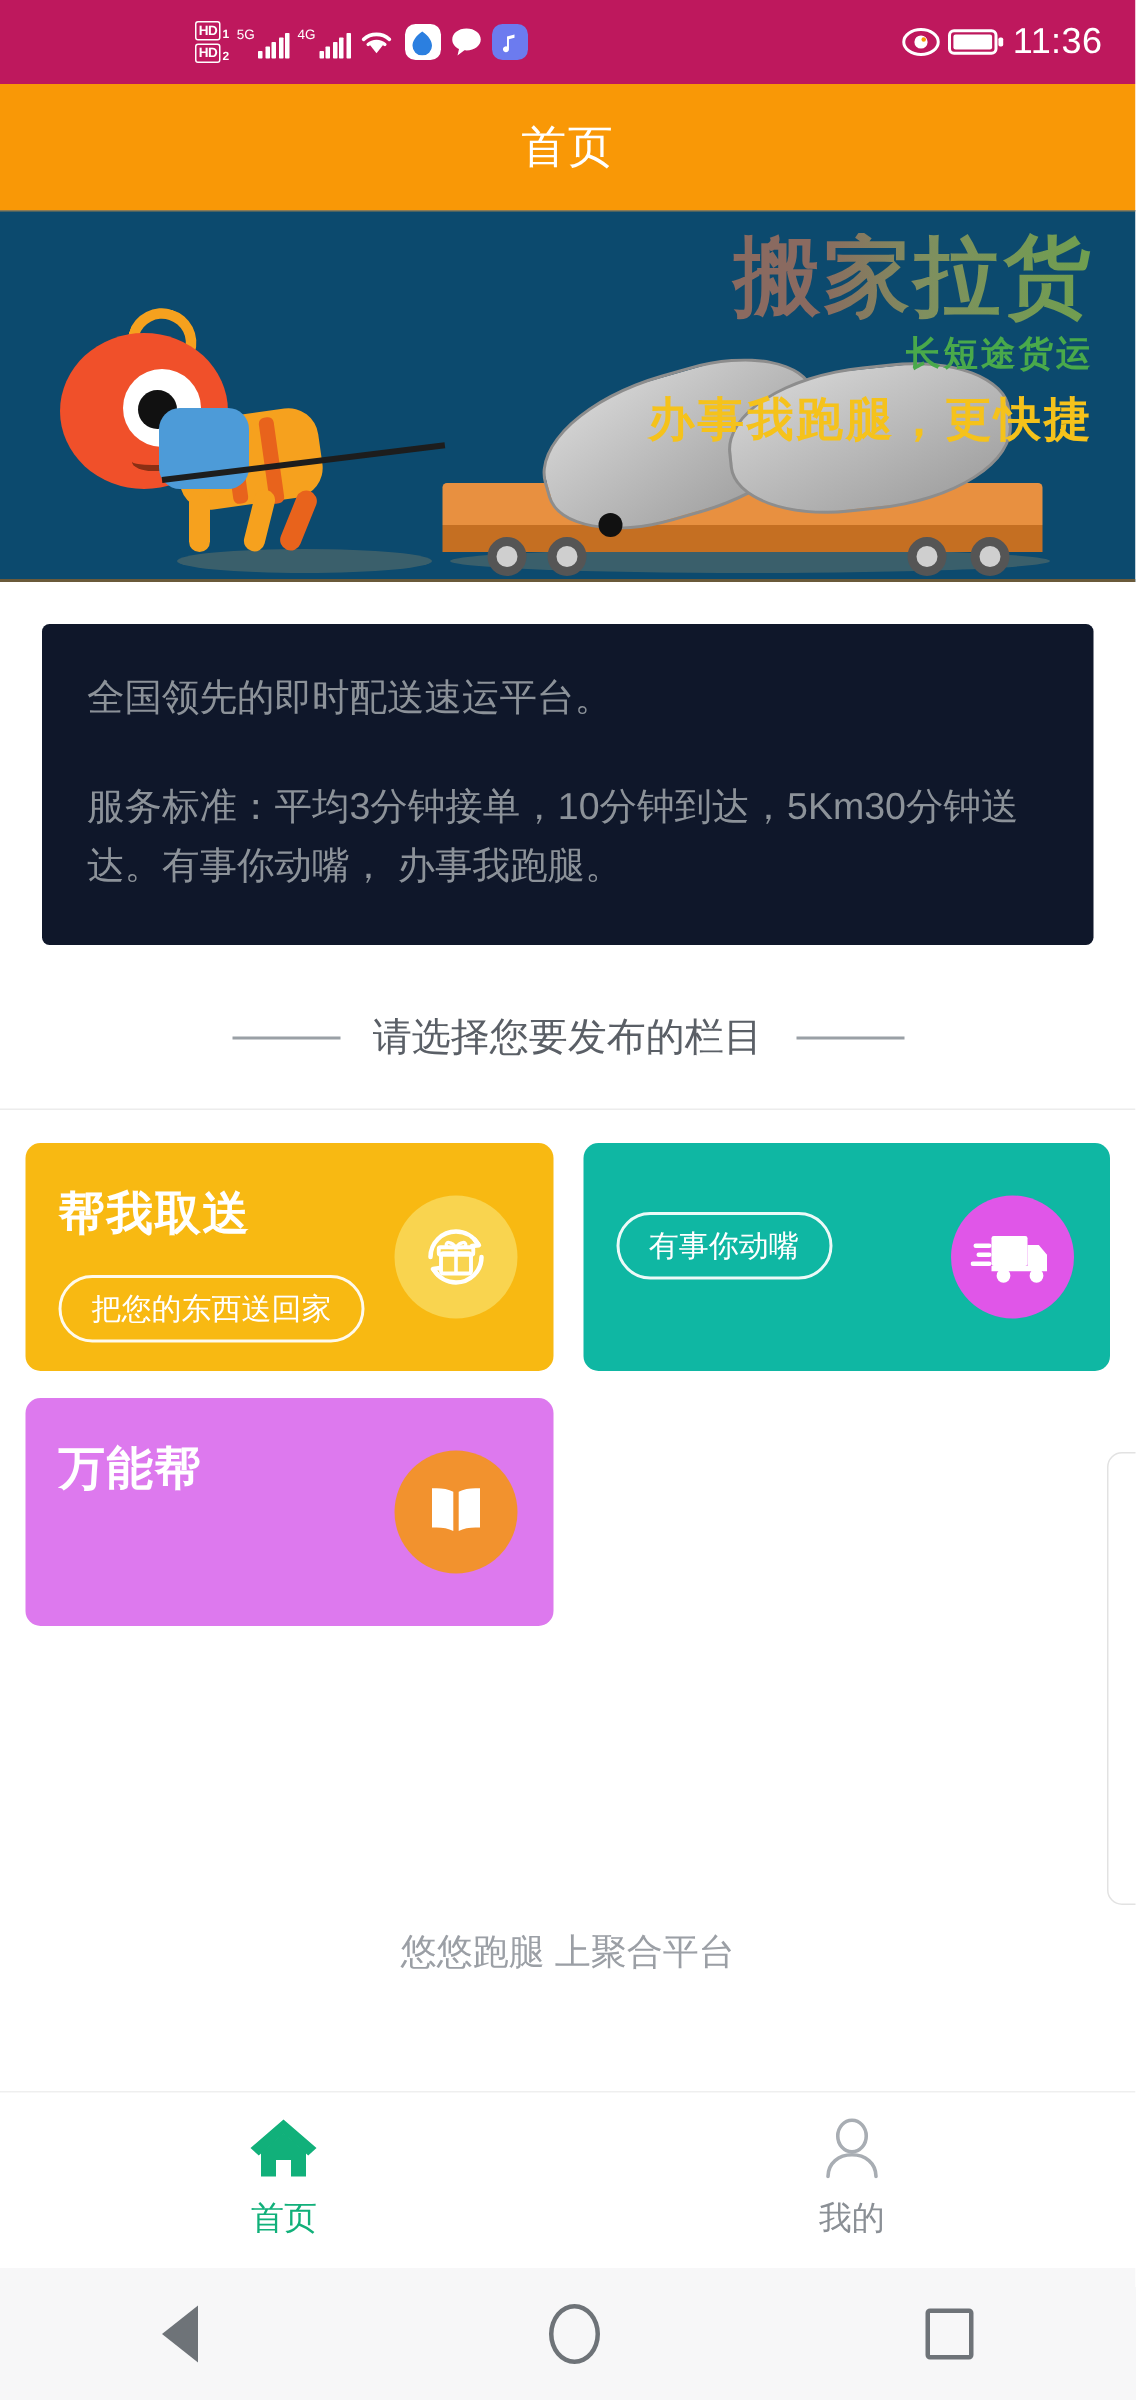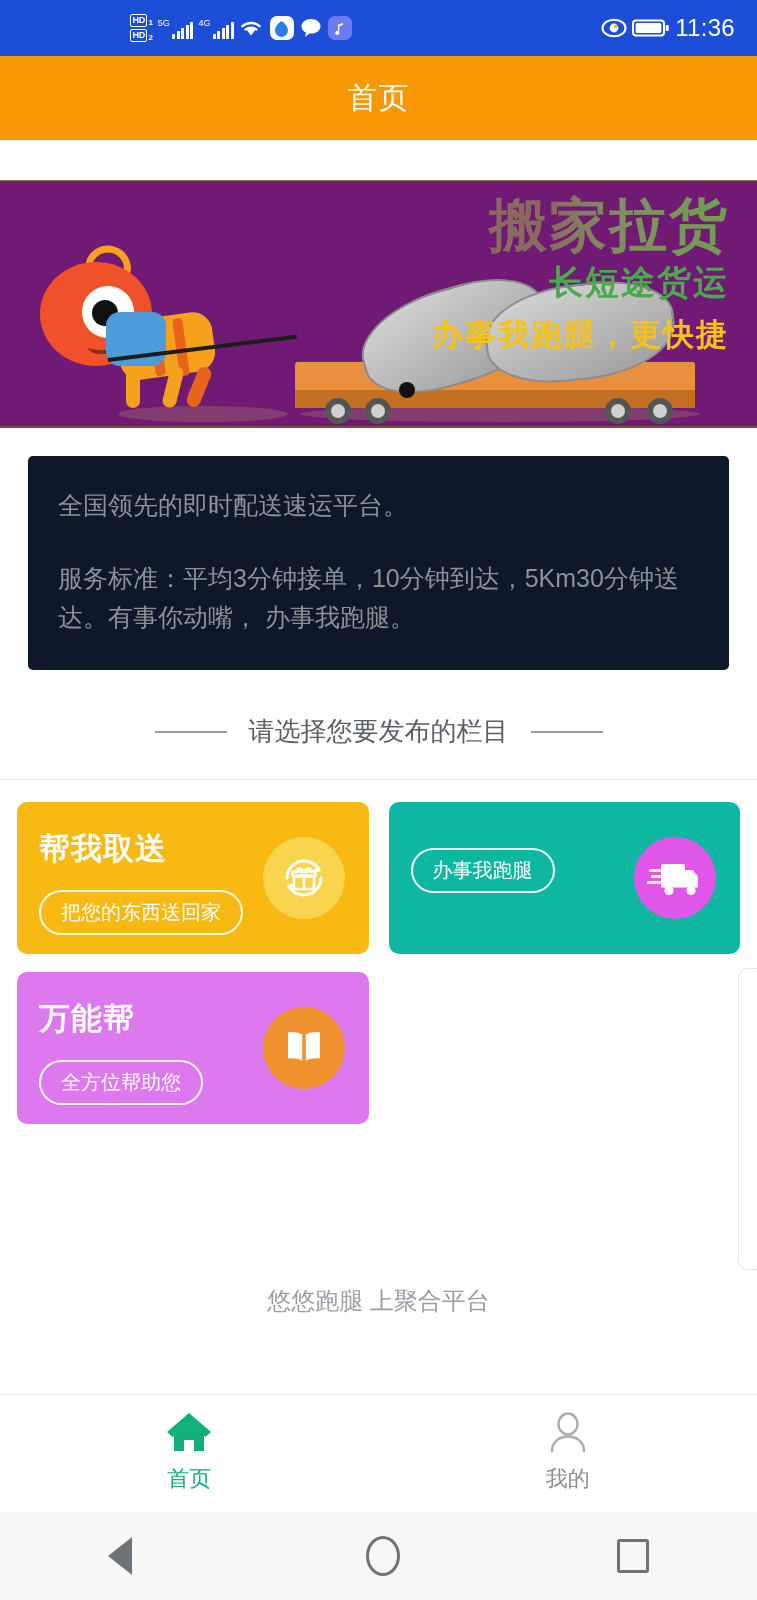--- a/index.html
+++ b/index.html
@@ -5,21 +5,21 @@
   * { margin:0; padding:0; box-sizing:border-box; }
   html, body {
     width:757px; height:1600px;
     font-family:"Liberation Sans","DejaVu Sans",sans-serif;
     background:#ffffff; overflow:hidden;
   }
   .phone { position:relative; width:757px; height:1600px; background:#fff; }
 
   
   .statusbar{
-    position:relative; height:56px; background:#1d4ed8;
+    position:relative; height:56px; background:#be185d;
     display:flex; align-items:center; padding:0 22px;
   }
   .sb-left{ display:flex; align-items:center; gap:5px; flex:1; padding-left:108px;}
   .sb-right{ display:flex; align-items:center; gap:5px; }
   .hd-stack{ display:flex; flex-direction:column; gap:2px; }
   .hd-badge{
     display:flex; align-items:flex-end; gap:1px;
     font-size:10px; font-weight:bold; color:#fff; line-height:1;
   }
   .hd-box{
@@ -42,31 +42,31 @@
   
   .titlebar{
     height:84px; background:#F99806; display:flex;
     align-items:center; justify-content:center;
   }
   .titlebar .t{ color:#fff; font-size:30px; letter-spacing:1px; }
 
   
   .banner{
     position:relative; height:248px; width:100%;
-    background:#701a75; border-bottom:2px solid #6a5a3a;
-    border-top:1px solid #8a7a55; overflow:hidden;margin-top:40px;
+    background:#0c4a6e; border-bottom:2px solid #6a5a3a;
+    border-top:1px solid #8a7a55; overflow:hidden;
   }
   .banner-txt{ position:absolute; right:28px; top:14px; text-align:right; }
   .b-t1{
     font-size:58px; font-weight:bold; letter-spacing:2px; line-height:1.05;
     background:linear-gradient(90deg,#8a6a60 0%, #8a6a60 38%, #7f8f5f 62%, #6f9f4f 100%);
     -webkit-background-clip:text; background-clip:text; color:transparent;
     -webkit-text-fill-color:transparent;
   }
-  .b-t2{ font-size:34px; font-weight:bold; color:#49A94B; letter-spacing:2px; margin-top:4px; }
+  .b-t2{ font-size:23px; font-weight:bold; color:#49A94B; letter-spacing:2px; margin-top:4px; }
   .b-t3{ font-size:31px; font-weight:bold; color:#F5C21B; letter-spacing:2px; margin-top:8px; }
   .cart{ position:absolute; left:295px; bottom:18px; }
   .cart-top{ width:400px; height:28px; background:#E89040; border-radius:3px 3px 0 0; }
   .cart-body{ width:400px; height:18px; background:#C56F22; }
   .wheel{ position:absolute; width:26px; height:26px; border-radius:50%; background:#CFCFCF; border:6px solid #555; bottom:-16px; }
   .seed{ position:absolute; border-radius:50% 40% 50% 40%; background:linear-gradient(160deg,#D9D9D9,#9B9B9B); border:2px solid #8d8d8d;}
   .ant{ position:absolute; left:40px; bottom:26px; }
   .ant-head{ position:absolute; width:112px; height:104px; border-radius:50%; background:#F0502A; left:0; bottom:34px; }
   .ant-eye{ position:absolute; width:52px; height:52px; border-radius:50%; background:#fff; left:42px; bottom:62px; }
   .ant-pupil{ position:absolute; width:26px; height:26px; border-radius:50%; background:#111; left:52px; bottom:74px; }
@@ -304,39 +304,38 @@
           <path d="M16.6 40.6l-2.9-3.6 4.6-.6" stroke="#fff" stroke-width="3" fill="none" stroke-linecap="round" stroke-linejoin="round"></path>
           <rect x="19" y="26.5" width="20" height="13.5" stroke="#fff" stroke-width="2.6" fill="none" rx="1.5"></rect>
           <rect x="17.5" y="22.5" width="23" height="5" stroke="#fff" stroke-width="2.6" fill="none" rx="1.2"></rect>
           <path d="M29 22.5v17.5" stroke="#fff" stroke-width="2.4"></path>
           <path d="M29 22.5c-3-4-7-4-6.5-1.2.3 1.8 4 1.6 6.5 1.2zM29 22.5c3-4 7-4 6.5-1.2-.3 1.8-4 1.6-6.5 1.2z" stroke="#fff" stroke-width="2.2" fill="none"></path>
         </svg>
       </div>
     </div>
 
     <div class="card" style="background:#0FB7A3">
-      <div class="pill">办事我跑腿</div>
+      <div class="pill">有事你动嘴</div>
       <div class="circ" style="background:#E056E8">
         <svg width="56" height="48" viewBox="0 0 56 48">
           <rect x="14" y="10" width="24" height="20" fill="#fff" rx="1.5"></rect>
           <path d="M38 16h7.5l5.5 6.5V30H38z" fill="#fff"></path>
           <rect x="14" y="30" width="37" height="3.5" fill="#fff"></rect>
           <circle cx="22" cy="36.5" r="4.6" fill="#fff"></circle>
           <circle cx="44" cy="36.5" r="4.6" fill="#fff"></circle>
           <rect x="2" y="15" width="12" height="3" rx="1.5" fill="#fff"></rect>
           <rect x="4" y="21" width="10" height="3" rx="1.5" fill="#fff"></rect>
           <rect x="0" y="27" width="14" height="3" rx="1.5" fill="#fff"></rect>
         </svg>
       </div>
     </div>
 
 
     <div class="card" style="background:#DD79EE">
       <h3>万能帮</h3>
-      <div class="pill">全方位帮助您</div>
       <div class="circ" style="background:#F2922E">
         <svg width="46" height="42" viewBox="0 0 46 42">
           <path d="M21.2 7.5C17.5 5.4 12 4.8 7 5.2v26.2c5-.4 10.5.2 14.2 2.3z" fill="#fff"></path>
           <path d="M24.8 7.5C28.5 5.4 34 4.8 39 5.2v26.2c-5-.4-10.5.2-14.2 2.3z" fill="#fff"></path>
         </svg>
       </div>
     </div>
   </div>
 
   <div class="ghost-card"></div>

